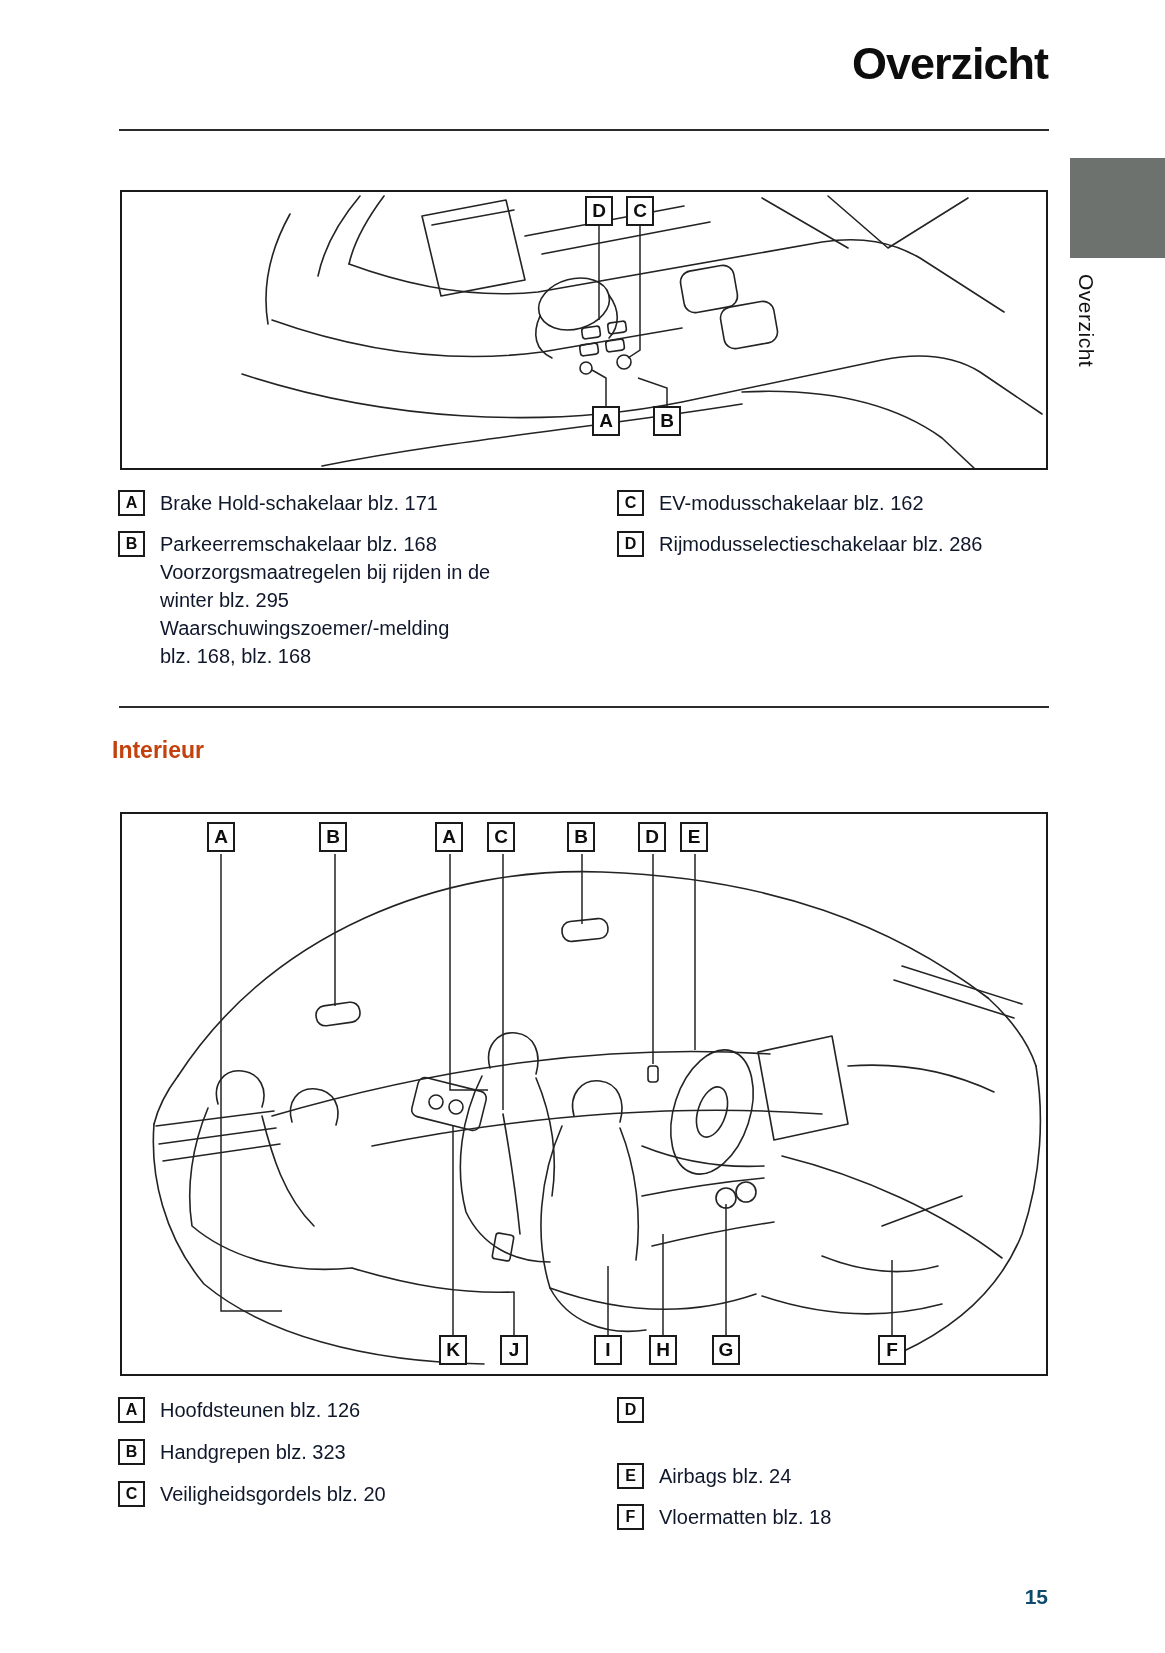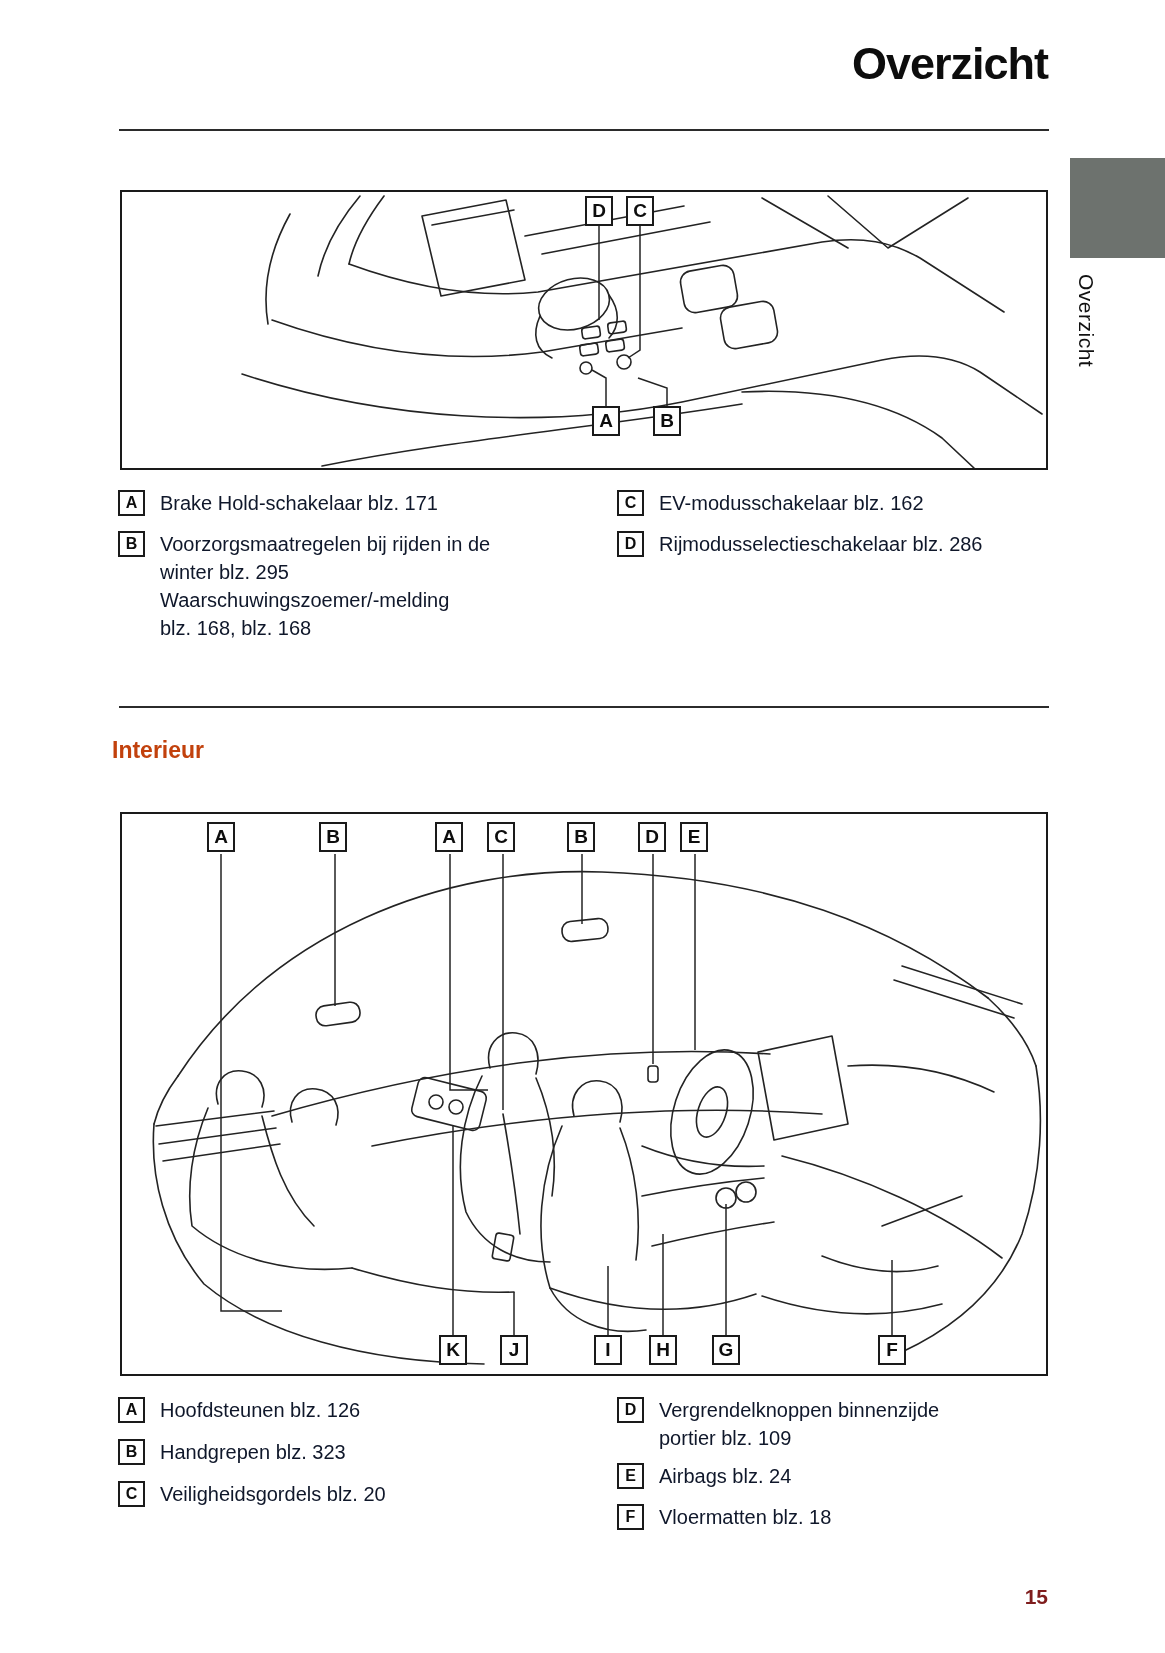--- a/index.html
+++ b/index.html
@@ -43,21 +43,21 @@
   
   .legend-row{position:absolute;display:flex;gap:15px;}
   .keybox{
     flex:0 0 auto;width:27px;height:26px;margin-top:1px;
     border:2px solid #1a1a1a;box-sizing:border-box;
     display:flex;align-items:center;justify-content:center;
     font-size:16px;font-weight:700;color:#0d0d0d;background:#fff;
   }
   .legend-text{font-size:20px;line-height:28px;color:#0f172a;}
   #interieur-heading{left:112px;top:737px;font-size:23px;font-weight:700;color:#c2410c;}
-  #page-number{top:1585px;right:117px;font-size:21px;font-weight:700;color:#7f1d1d;}
+  #page-number{top:1585px;right:117px;font-size:21px;font-weight:700;color:#0c4a6e;}
   
   .art path,.art rect,.art ellipse,.art circle,.art line{
     fill:none;stroke:#232323;stroke-width:1.6;stroke-linecap:round;stroke-linejoin:round;
   }
   .leaders path{fill:none;stroke:#232323;stroke-width:1.5;}
 </style>
 </head>
 <body>
 
 <div id="page">
@@ -121,20 +121,21 @@
 
   <div class="legend-row" style="left:118px;top:489px;">
     <span class="keybox">A</span>
     <div class="legend-text">
       <div>Brake Hold-schakelaar blz. 171</div>
     </div>
   </div>
   <div class="legend-row" style="left:118px;top:530px;">
     <span class="keybox">B</span>
     <div class="legend-text">
+      <div>Parkeerremschakelaar blz. 168</div>
       <div>Voorzorgsmaatregelen bij rijden in de</div>
       <div>winter blz. 295</div>
       <div>Waarschuwingszoemer/-melding</div>
       <div>blz. 168, blz. 168</div>
     </div>
   </div>
   <div class="legend-row" style="left:617px;top:489px;">
     <span class="keybox">C</span>
     <div class="legend-text">
       <div>EV-modusschakelaar blz. 162</div>
@@ -259,24 +260,20 @@
     </div>
   </div>
   <div class="legend-row" style="left:118px;top:1480px;">
     <span class="keybox">C</span>
     <div class="legend-text">
       <div>Veiligheidsgordels blz. 20</div>
     </div>
   </div>
   <div class="legend-row" style="left:617px;top:1396px;">
     <span class="keybox">D</span>
-    <div class="legend-text">
-      <div>Vergrendelknoppen binnenzijde</div>
-      <div>portier blz. 109</div>
-    </div>
   </div>
   <div class="legend-row" style="left:617px;top:1462px;">
     <span class="keybox">E</span>
     <div class="legend-text">
       <div>Airbags blz. 24</div>
     </div>
   </div>
   <div class="legend-row" style="left:617px;top:1503px;">
     <span class="keybox">F</span>
     <div class="legend-text">

